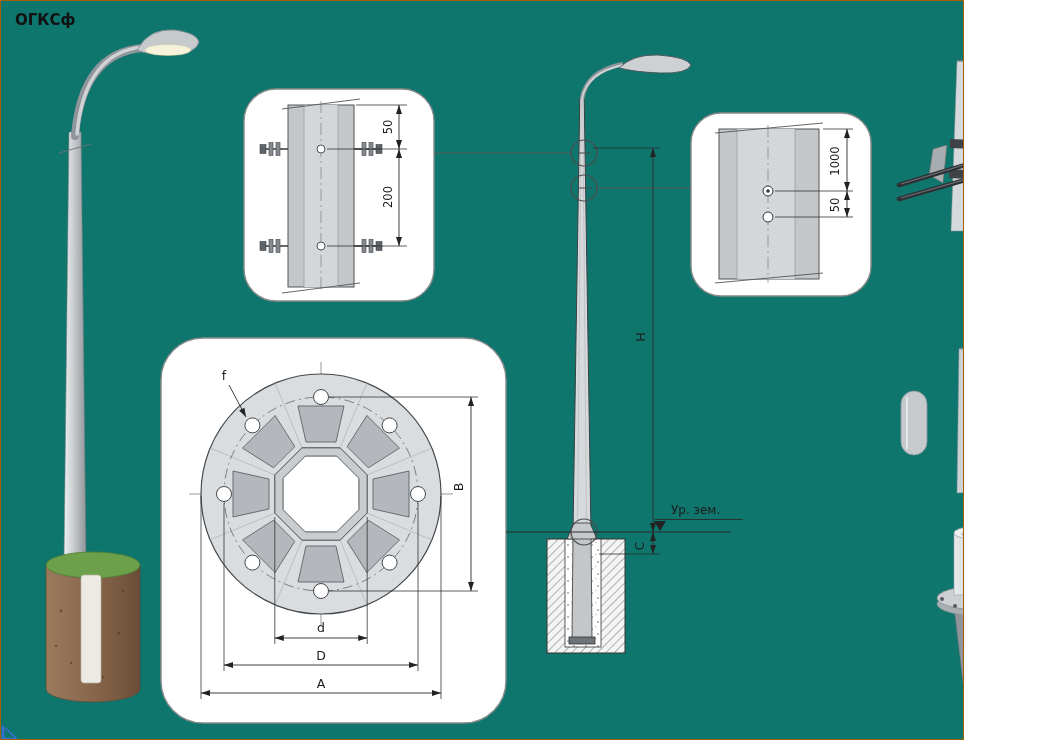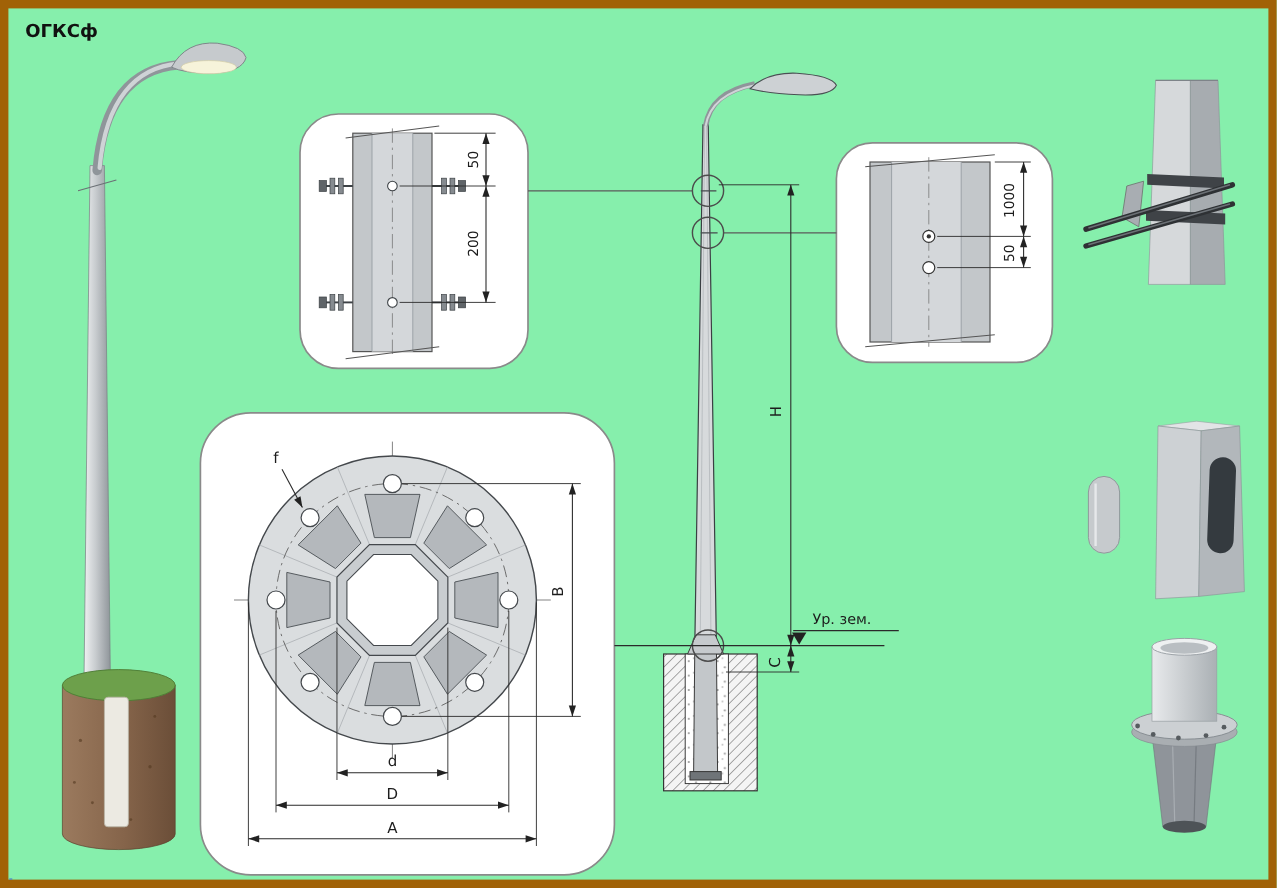--- a/index.html
+++ b/index.html
@@ -1,20 +1,20 @@
 <!DOCTYPE html>
 <html><head>
 <meta charset="utf-8">
 <style>
   html,body{margin:0;padding:0;background:#ffffff;}
   .page{
     position:relative;
-    width:1064px;height:740px;
-    background:#86efac;
-    border:7px solid #a16207;
+    width:964px;height:740px;
+    background:#0f766e;
+    border:1px solid #a16207;
     box-sizing:border-box;
     overflow:hidden;
     font-family:"DejaVu Sans", sans-serif;
   }
   svg text{
     font-family:"DejaVu Sans", sans-serif;
     fill:#1c1c1c;
   }
   .dim-num{font-size:11.5px;}
   .dim-letter{font-size:12.5px;}

